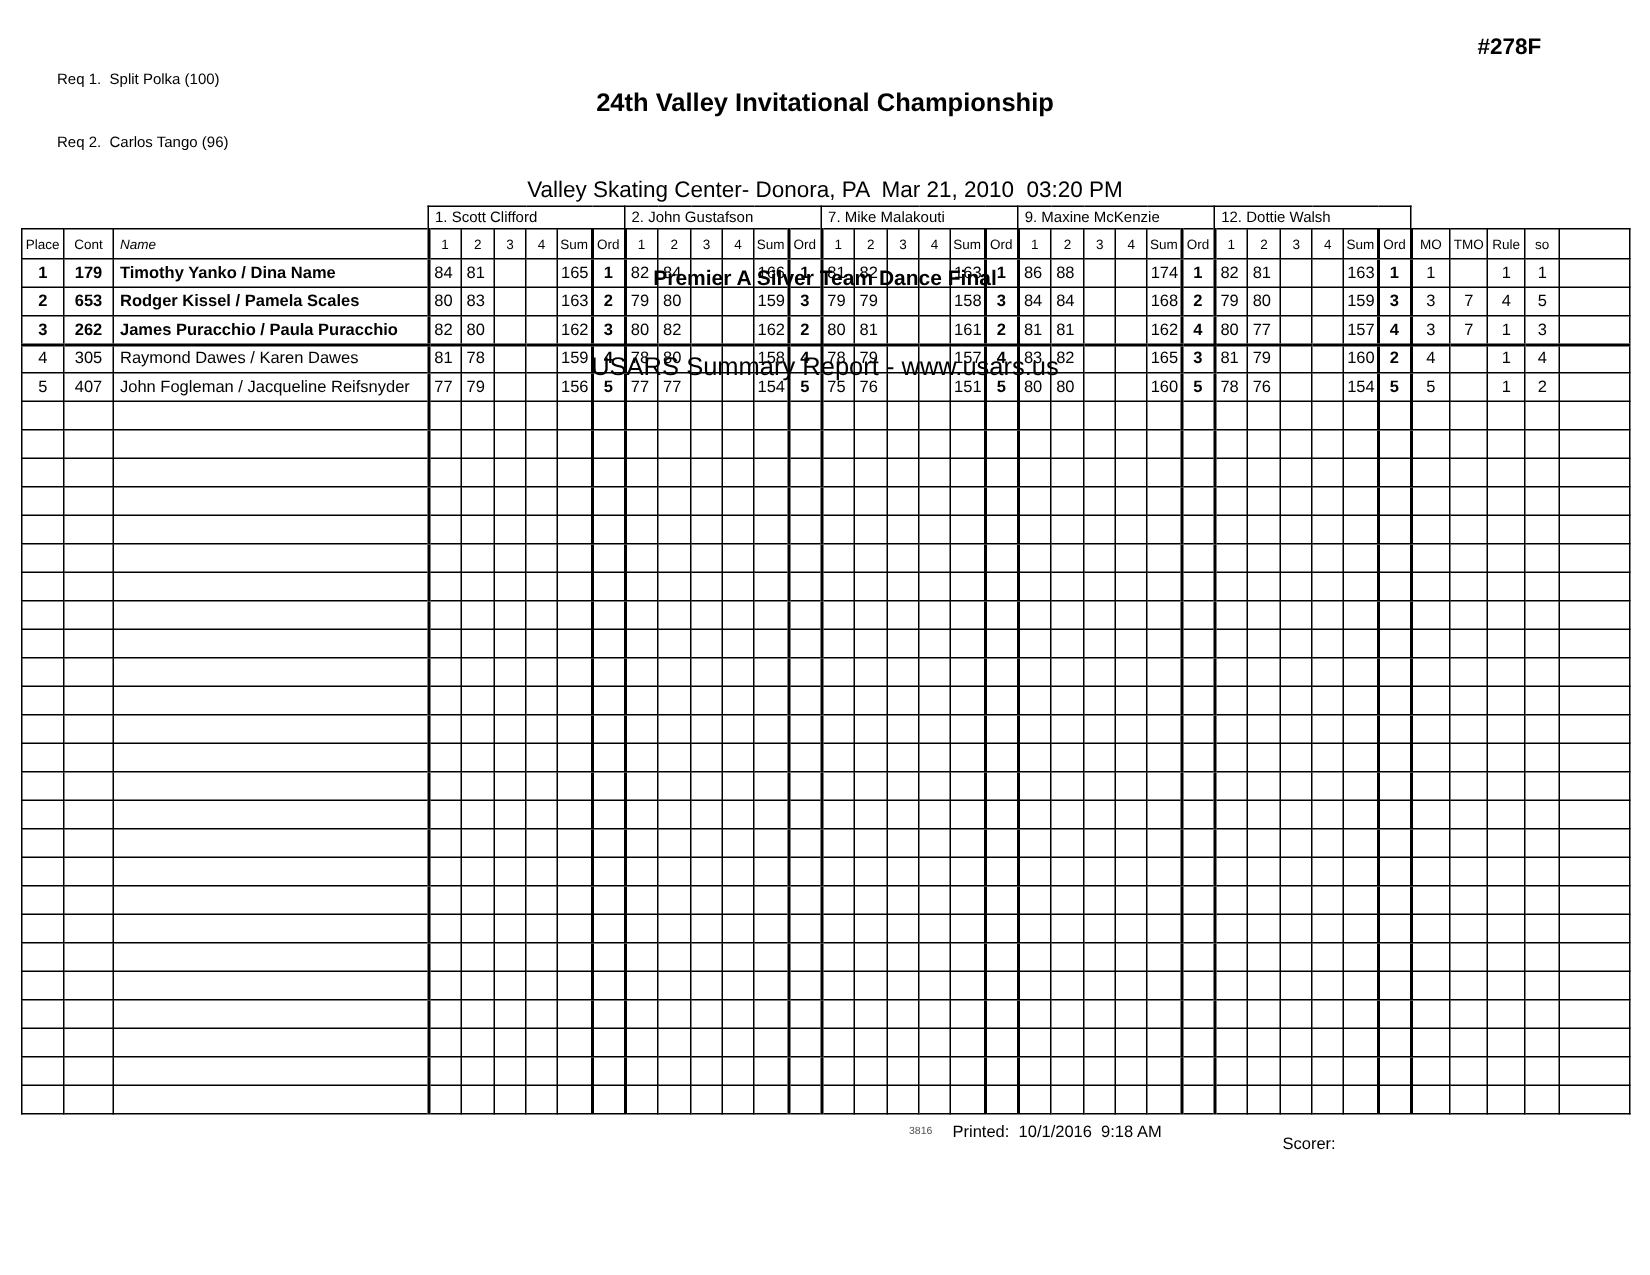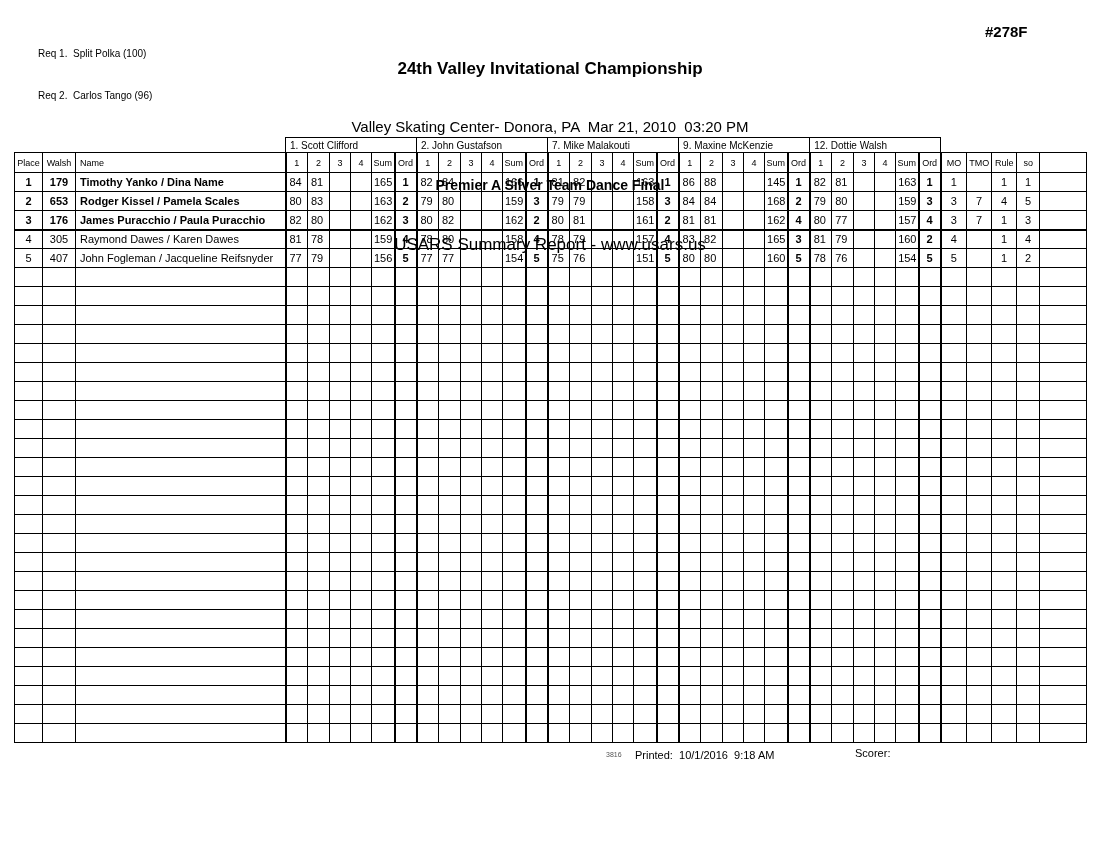--- a/index.html
+++ b/index.html
@@ -23,39 +23,39 @@
   table.results { position: absolute; left: 14px; top: 137px; width: 1072px; border-collapse: collapse; table-layout: fixed; }
   td, th { border: 1px solid #000; font-size: 11px; font-weight: normal; padding: 0 2px; overflow: hidden; white-space: nowrap; vertical-align: middle; }
   tr { height: 19px; }
   tr.judges-row { height: 15px; }
   tr.col-header-row { height: 20px; }
 
   td.blank { border: none; }
   td.judge-name { font-size: 10px; text-align: left; padding-left: 4px; }
 
   th.hdr { font-size: 9px; text-align: center; padding: 0 1px; }
-  th.name-h { text-align: left; padding-left: 4px; }
+  th.name-h { text-align: left; padding-left: 4px; font-style: italic; }
 
   td.place, td.cont { text-align: center; }
   td.name { text-align: left; padding-left: 4px; }
   td.sc  { text-align: left; padding-left: 3px; }
   td.sum { text-align: right; padding-right: 3px; }
   td.ord { text-align: center; font-weight: bold; }
   td.rt  { text-align: center; }
 
   .bl   { border-left: 2px solid #000 !important; }
   .ordb { border-left: 2px solid #000 !important; border-right: 2px solid #000 !important; }
 
   tr.medal td.place, tr.medal td.cont, tr.medal td.name { font-weight: bold; }
   tr.medal-last td { border-bottom: 2px solid #000; }
 
   .footer { position: absolute; left: 14px; top: 747px; width: 1072px; height: 20px; font-size: 11px; }
   .footer .tiny    { position: absolute; left: 592px; top: 4px; font-size: 7px; color: #555; white-space: pre; }
   .footer .printed { position: absolute; left: 621px; top: 2px; white-space: pre; }
-  .footer .scorer  { position: absolute; left: 841px; top: 0; white-space: pre; }
+  .footer .scorer  { position: absolute; left: 841px; top: 10px; white-space: pre; }
 </style>
 </head>
 <body>
 
 <div class="page">
 
   <div class="req-block">
     <div>Req 1.  Split Polka (100)</div>
     <div>Req 2.  Carlos Tango (96)</div>
   </div>
@@ -115,21 +115,21 @@
           <td class="blank" colspan="3"></td>
           <td class="judge-name" colspan="6">1.  Scott Clifford</td>
           <td class="judge-name" colspan="6">2.  John Gustafson</td>
           <td class="judge-name" colspan="6">7.  Mike Malakouti</td>
           <td class="judge-name" colspan="6">9.  Maxine McKenzie</td>
           <td class="judge-name" colspan="6">12.  Dottie Walsh</td>
           <td class="blank" colspan="5"></td>
         </tr>
         <tr class="col-header-row">
           <th class="hdr">Place</th>
-          <th class="hdr">Walsh</th>
+          <th class="hdr">Cont</th>
           <th class="hdr name-h">Name</th>
           <th class="hdr bl">1</th>
           <th class="hdr">2</th>
           <th class="hdr">3</th>
           <th class="hdr">4</th>
           <th class="hdr">Sum</th>
           <th class="hdr ordb">Ord</th>
           <th class="hdr bl">1</th>
           <th class="hdr">2</th>
           <th class="hdr">3</th>
@@ -181,21 +181,21 @@
           <td class="sc bl">81</td>
           <td class="sc">82</td>
           <td class="sc"></td>
           <td class="sc"></td>
           <td class="sum">163</td>
           <td class="ord ordb">1</td>
           <td class="sc bl">86</td>
           <td class="sc">88</td>
           <td class="sc"></td>
           <td class="sc"></td>
-          <td class="sum">145</td>
+          <td class="sum">174</td>
           <td class="ord ordb">1</td>
           <td class="sc bl">82</td>
           <td class="sc">81</td>
           <td class="sc"></td>
           <td class="sc"></td>
           <td class="sum">163</td>
           <td class="ord ordb">1</td>
           <td class="rt">1</td>
           <td class="rt"></td>
           <td class="rt">1</td>
@@ -237,21 +237,21 @@
           <td class="sum">159</td>
           <td class="ord ordb">3</td>
           <td class="rt">3</td>
           <td class="rt">7</td>
           <td class="rt">4</td>
           <td class="rt">5</td>
           <td class="rt"></td>
         </tr>
         <tr class="medal medal-last">
           <td class="place">3</td>
-          <td class="cont">176</td>
+          <td class="cont">262</td>
           <td class="name">James Puracchio /  Paula Puracchio</td>
           <td class="sc bl">82</td>
           <td class="sc">80</td>
           <td class="sc"></td>
           <td class="sc"></td>
           <td class="sum">162</td>
           <td class="ord ordb">3</td>
           <td class="sc bl">80</td>
           <td class="sc">82</td>
           <td class="sc"></td>

